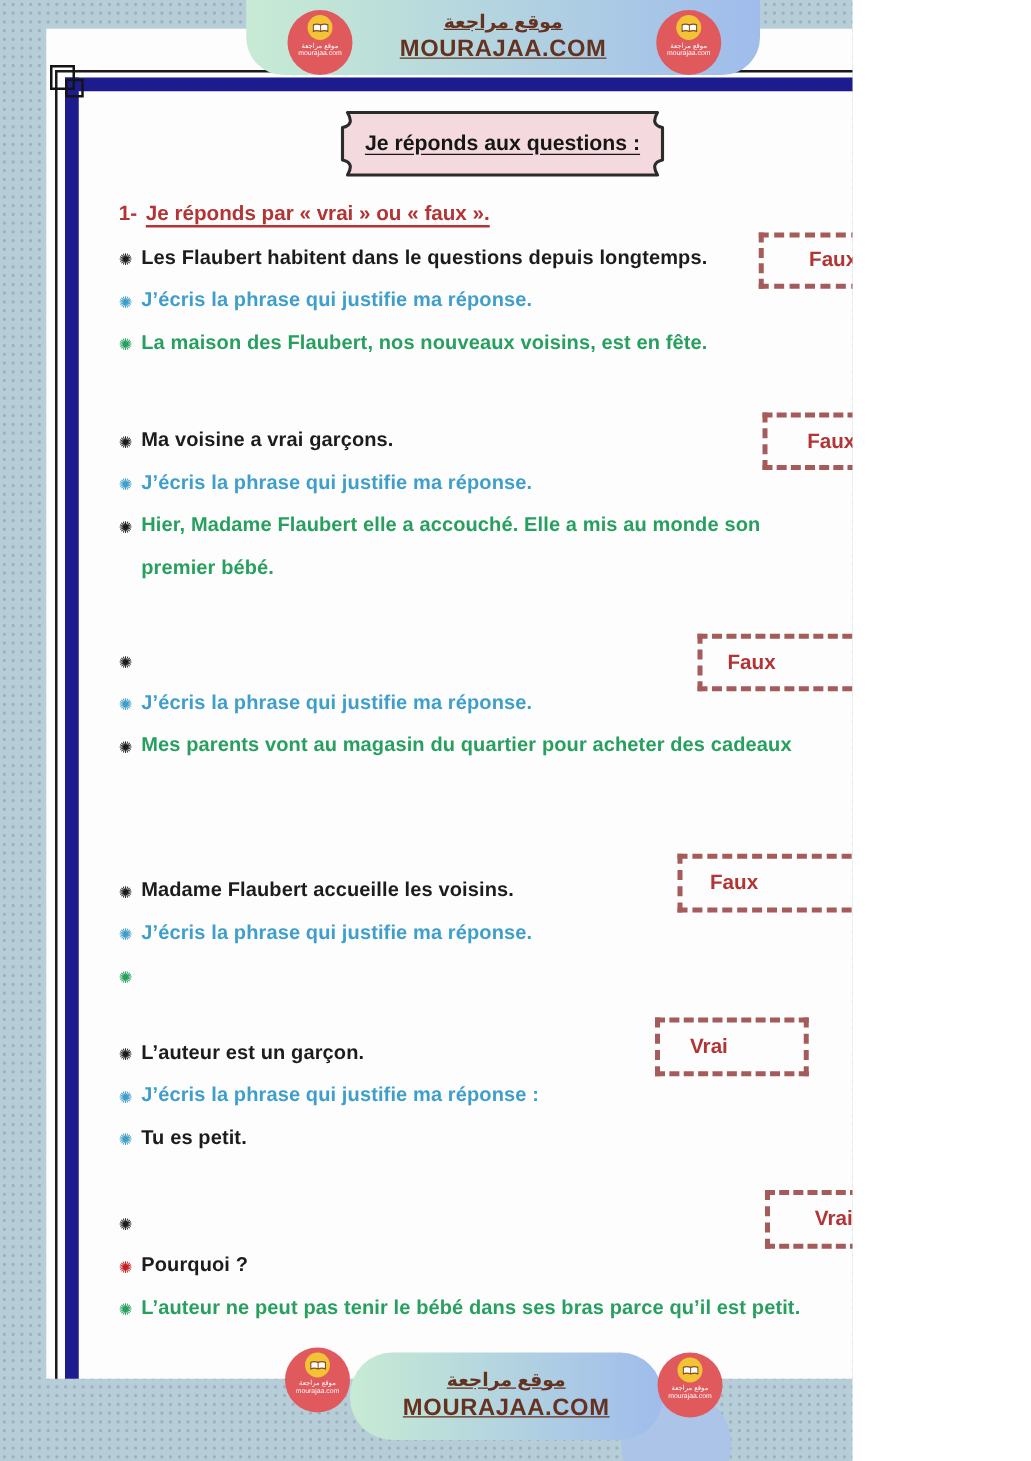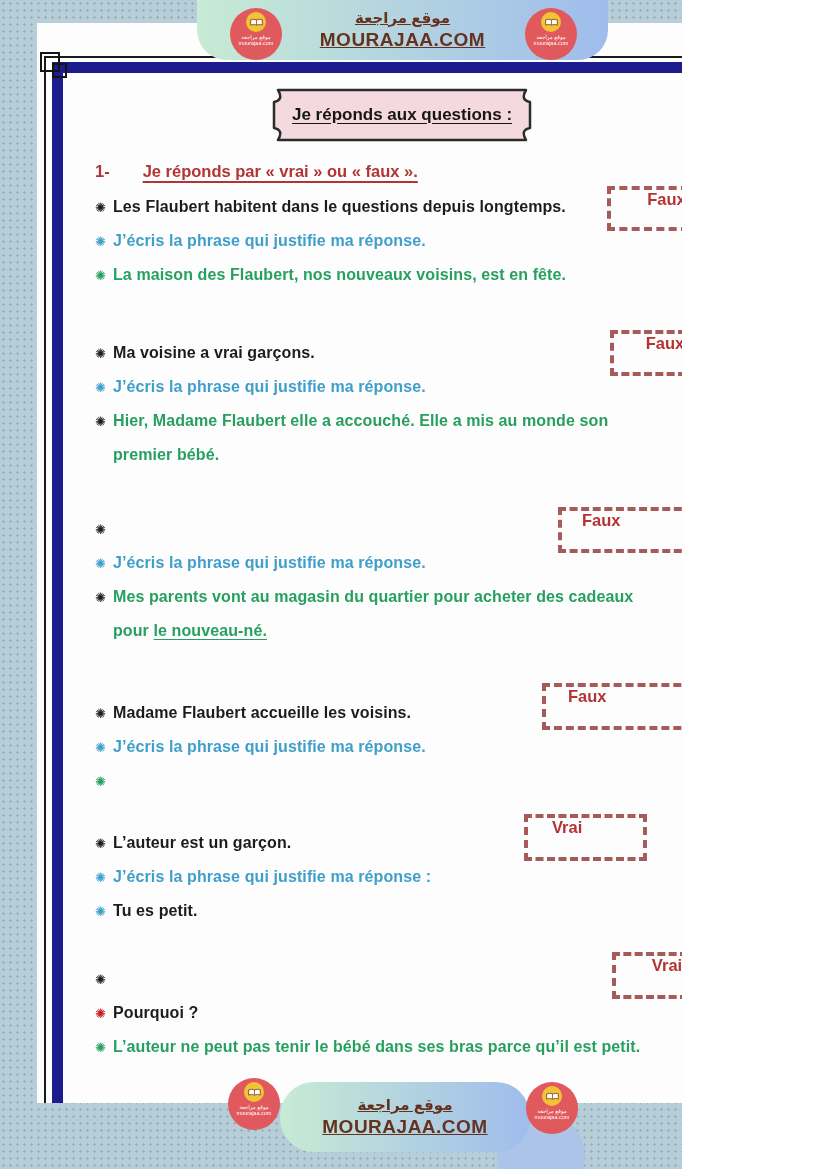--- a/index.html
+++ b/index.html
@@ -32,35 +32,35 @@
   .badge .t1{font-size:5.5px;color:#fff;direction:rtl;margin-top:2px;line-height:1.1;}
   .badge .t2{font-size:5.5px;color:#fff;line-height:1.1;}
   
   .plaque{position:absolute;left:258px;top:86px;width:288px;height:58px;}
   .plaque svg{position:absolute;left:0;top:0;}
   .plaque .ttl{position:absolute;left:0;top:0;width:100%;height:100%;display:flex;align-items:center;justify-content:center;
     font-size:17px;font-weight:bold;color:#161616;text-decoration:underline;text-underline-offset:3px;}
   
   .heading{position:absolute;left:95px;top:162px;font-size:16.5px;font-weight:bold;color:var(--heading-red,#b23434);}
   .heading .h-num{margin-right:7px;}
-  .heading .h-txt{text-decoration:underline;text-underline-offset:4px;text-decoration-thickness:2px;margin-left:26px;}
+  .heading .h-txt{text-decoration:underline;text-underline-offset:4px;text-decoration-thickness:2px;}
   
   .q{position:absolute;left:95px;width:660px;}
   .line{display:flex;align-items:center;height:34px;font-size:16px;font-weight:bold;letter-spacing:.1px;}
   .bullet{width:18px;flex:0 0 18px;font-size:13px;line-height:1;}
   .txt{white-space:pre;}
   .u{text-decoration:underline;text-underline-offset:3px;}
   .c-black{color:var(--text-black,#1c1c1c);}
   .c-blue{color:var(--text-blue,#3f9fca);}
   .c-green{color:var(--text-green,#27a05f);}
   .c-red{color:var(--bullet-red,#c41e1e);}
   .b-hidden{visibility:hidden;}
   
   .answer-box{position:absolute;border:4.5px dashed var(--box-dash,#a65b5b);box-sizing:border-box;
-    display:flex;justify-content:center;}
+    display:flex;align-items:center;justify-content:center;}
   .answer-label{font-size:16.5px;font-weight:bold;color:var(--answer-red,#b23434);}
   .q0 .answer-box{left:512px;top:-4px;width:119px;height:45px;}
   .q1 .answer-box{left:515px;top:-6px;width:110px;height:46px;}
   .q2 .answer-box{left:463px;top:-5px;width:147px;height:46px;justify-content:flex-start;padding-left:20px;}
   .q3 .answer-box{left:447px;top:-13px;width:199px;height:47px;justify-content:flex-start;padding-left:22px;}
   .q4 .answer-box{left:429px;top:-12px;width:123px;height:47px;justify-content:flex-start;padding-left:24px;}
   .q5 .answer-box{left:517px;top:-10px;width:110px;height:47px;}
   .q0{top:190px;} .q1{top:336px;} .q2{top:512px;} .q3{top:696px;} .q4{top:826px;} .q5{top:962px;}
 </style>
 </head>
@@ -184,25 +184,20 @@
             <span class="txt c-blue">J’écris la phrase qui justifie ma réponse.</span>
             <span class="txt u c-blue"></span>
   </div>
 
   <div class="line">
     <span class="bullet c-black">✺</span>
             <span class="txt c-green">Mes parents vont au magasin du quartier pour acheter des cadeaux</span>
             <span class="txt u c-green"></span>
   </div>
 
-  <div class="line">
-    <span class="bullet b-hidden">✺</span>
-            <span class="txt c-green">pour </span>
-            <span class="txt u c-green">le nouveau-né.</span>
-  </div>
 </div>
     <div class="answer-box">
       <span class="answer-label">Faux</span>
     </div>
   </section>
 
   <section class="q q3">
     <div class="lines">
   <div class="line">
     <span class="bullet c-black">✺</span>

